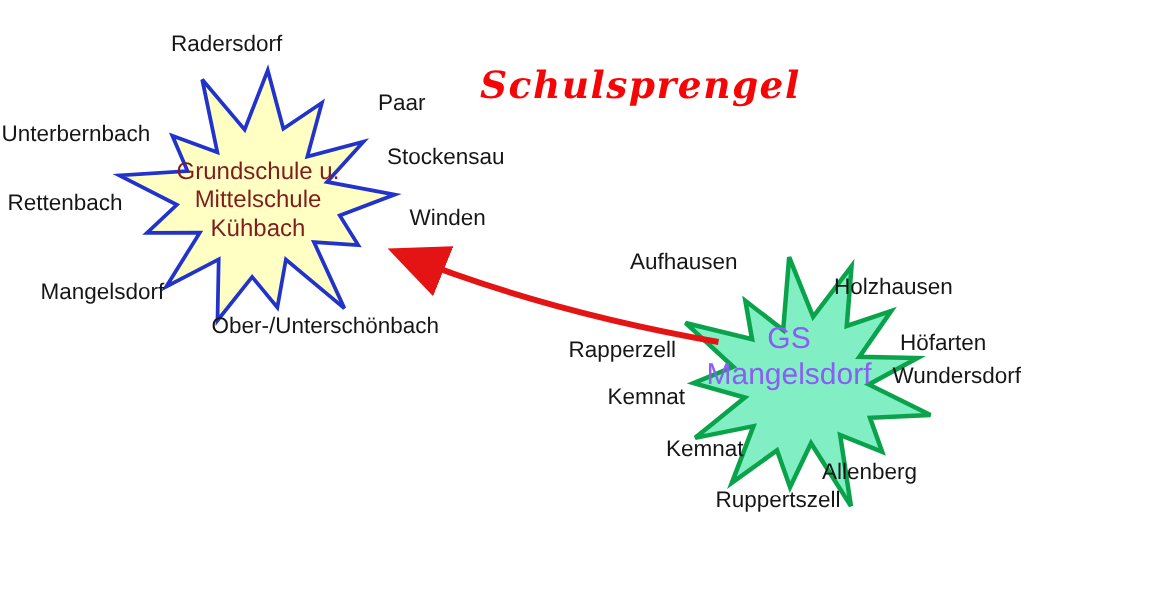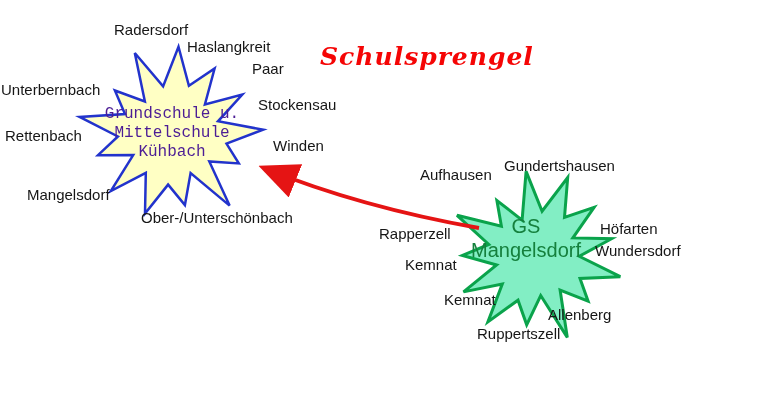--- a/index.html
+++ b/index.html
@@ -56,43 +56,42 @@
 
     <polygon stroke-width="2.5" stroke-linejoin="miter" points="178.5,46.8 188.9,85.8 214.6,68.5 204.9,104.4 242.3,94.5 218.0,121.3 263.2,129.7 226.5,143.7 238.8,163.4 209.3,161.4 229.6,205.6 190.6,173.0 184.9,205.0 168.1,184.6 145.0,213.6 145.8,172.9 110.8,191.1 133.2,155.1 98.0,155.2 117.9,136.5 79.6,116.9 125.0,114.0 114.9,90.5 144.9,101.5 134.8,53.0 163.1,86.4" fill="#ffffc4" stroke="#2233cc"></polygon>
 
     <polygon stroke-width="3" stroke-linejoin="miter" points="567.7,177.5 564.5,217.3 594.1,207.3 572.9,237.9 611.6,238.7 579.2,256.3 620.3,276.7 580.0,278.5 588.1,301.2 560.1,290.0 567.3,337.4 540.7,295.5 526.7,324.8 518.0,300.2 487.9,321.9 502.3,284.1 463.5,291.9 496.6,265.0 462.4,255.4 488.8,244.5 457.0,215.3 501.4,226.2 496.9,200.5 522.1,220.1 526.1,171.4 542.1,211.2" fill="#82eec4" stroke="#0aa34b"></polygon>
 
     <path d="M 479 228 Q 360 207 264 168" fill="none" stroke-width="4" marker-end="url(#arrowhead)" stroke="#e51414"></path>
   </svg>
 
   <div class="title" style="color: rgb(245, 5, 5);">Schulsprengel</div>
 
-  <div class="star-name kuehbach-name" style="color: #4c1d95; font-family: Liberation Mono, monospace;">
+  <div class="star-name kuehbach-name" style="color: #7f1d1d;">
     <span class="line">Grundschule u.</span>
     <span class="line">Mittelschule</span>
     <span class="line">Kühbach</span>
   </div>
 
-  <div class="star-name schiltberg-name" style="color: #15803d;">
+  <div class="star-name schiltberg-name" style="color: #8b5cf6;">
     <span class="line">GS</span>
     <span class="line">Mangelsdorf</span>
   </div>
 
   <div class="lbl" style="left:114px;top:22px">Radersdorf</div>
-  <div class="lbl" style="left:187px;top:39px">Haslangkreit</div>
   <div class="lbl" style="left:252px;top:61px">Paar</div>
   <div class="lbl" style="left:1px;top:82px">Unterbernbach</div>
   <div class="lbl" style="left:258px;top:97px">Stockensau</div>
   <div class="lbl" style="left:5px;top:128px">Rettenbach</div>
   <div class="lbl" style="left:273px;top:138px">Winden</div>
   <div class="lbl" style="left:27px;top:187px">Mangelsdorf</div>
   <div class="lbl" style="left:141px;top:210px">Ober-/Unterschönbach</div>
 
   <div class="lbl" style="left:420px;top:167px">Aufhausen</div>
-  <div class="lbl" style="left:504px;top:158px">Gundertshausen</div>
+  <div class="lbl" style="left:556px;top:184px">Holzhausen</div>
   <div class="lbl" style="left:379px;top:226px">Rapperzell</div>
   <div class="lbl" style="left:600px;top:221px">Höfarten</div>
   <div class="lbl" style="left:595px;top:243px">Wundersdorf</div>
   <div class="lbl" style="left:405px;top:257px">Kemnat</div>
   <div class="lbl" style="left:444px;top:292px">Kemnat</div>
   <div class="lbl" style="left:548px;top:307px">Allenberg</div>
   <div class="lbl" style="left:477px;top:326px">Ruppertszell</div>
 
 </div>
 

